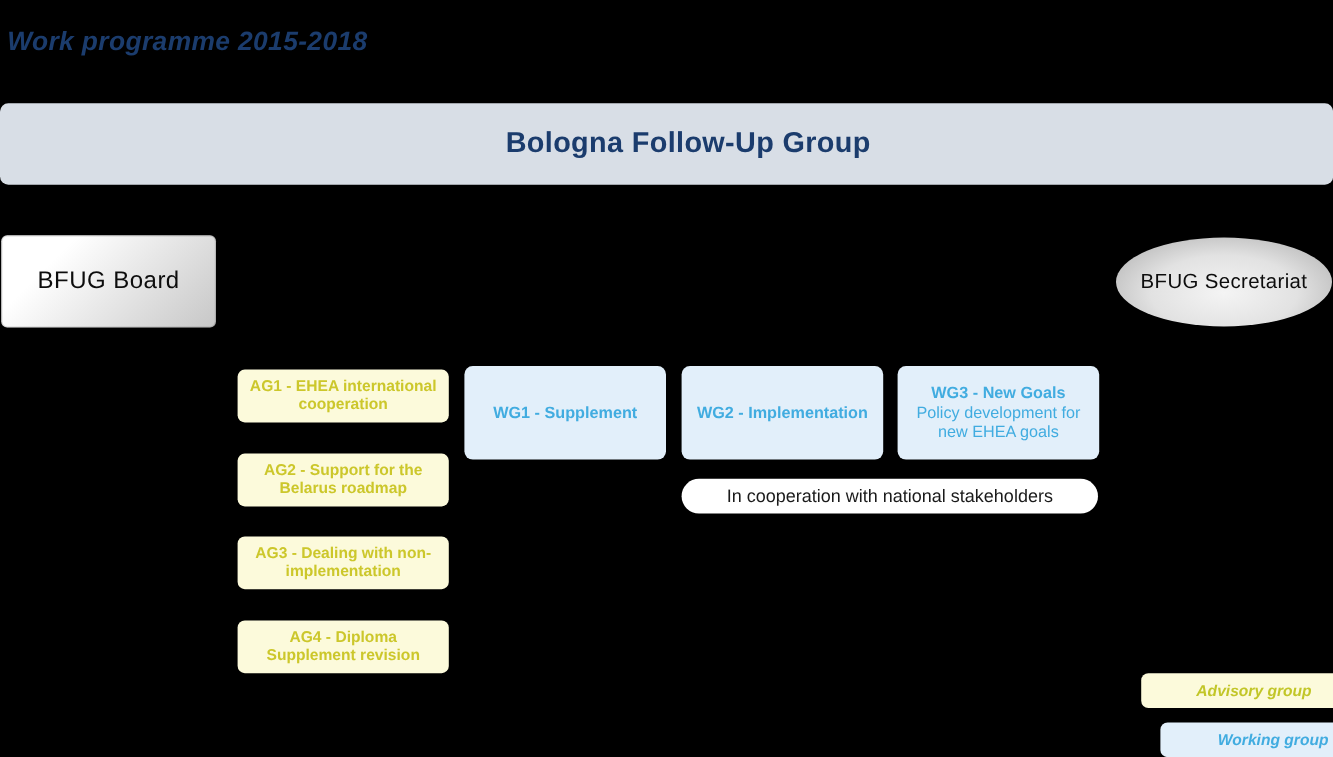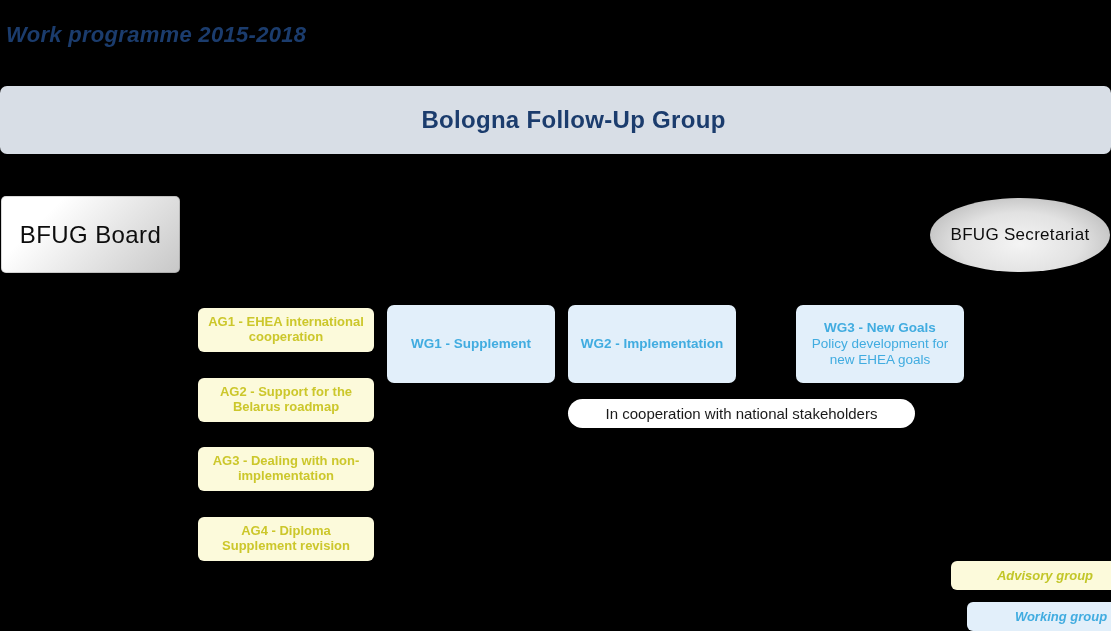--- a/index.html
+++ b/index.html
@@ -39,21 +39,21 @@
   .header-bar .label{
     font-size:24px;font-weight:bold;color:var(--navy);letter-spacing:.3px;
   }
 
   .board{
     left:1px;top:196px;width:179px;height:77px;
     background:linear-gradient(135deg,#ffffff 25%,#c7c7c7 100%);
     border-radius:5px;
     box-shadow:inset 0 0 0 1px rgba(0,0,0,.15);
     display:flex;align-items:center;justify-content:center;
-    font-size:24px;color:#0d0d0d;letter-spacing:.4px;
+    font-size:20px;color:#0d0d0d;letter-spacing:.4px;
   }
 
   .secretariat{
     left:930px;top:198px;width:180px;height:74px;
     border-radius:50%;
     background:radial-gradient(ellipse at 50% 62%, #f4f4f4 0%, #e2e2e2 48%, #a9a9a9 100%);
     display:flex;align-items:center;justify-content:center;
     text-align:center;
     font-size:17px;line-height:1.3;color:#0d0d0d;letter-spacing:.3px;
   }
@@ -78,21 +78,21 @@
     background:var(--wg-bg);
     border-radius:7px;
     display:flex;flex-direction:column;align-items:center;justify-content:center;
     text-align:center;
     padding:4px 8px;
     color:var(--wg-text);
     font-size:13.5px;line-height:1.2;
   }
   .wg-1{left:387px;}
   .wg-2{left:568px;}
-  .wg-3{left:748px;margin-left:48px;}
+  .wg-3{left:748px;}
   .wg-title{font-weight:bold;}
   .wg-sub{font-weight:normal;}
   .wg-sub:empty{display:none;}
 
   .pill{
     left:568px;top:399px;width:347px;height:29px;
     background:var(--pill-bg);
     border-radius:15px;
     display:flex;align-items:center;justify-content:center;
     color:var(--pill-text);

